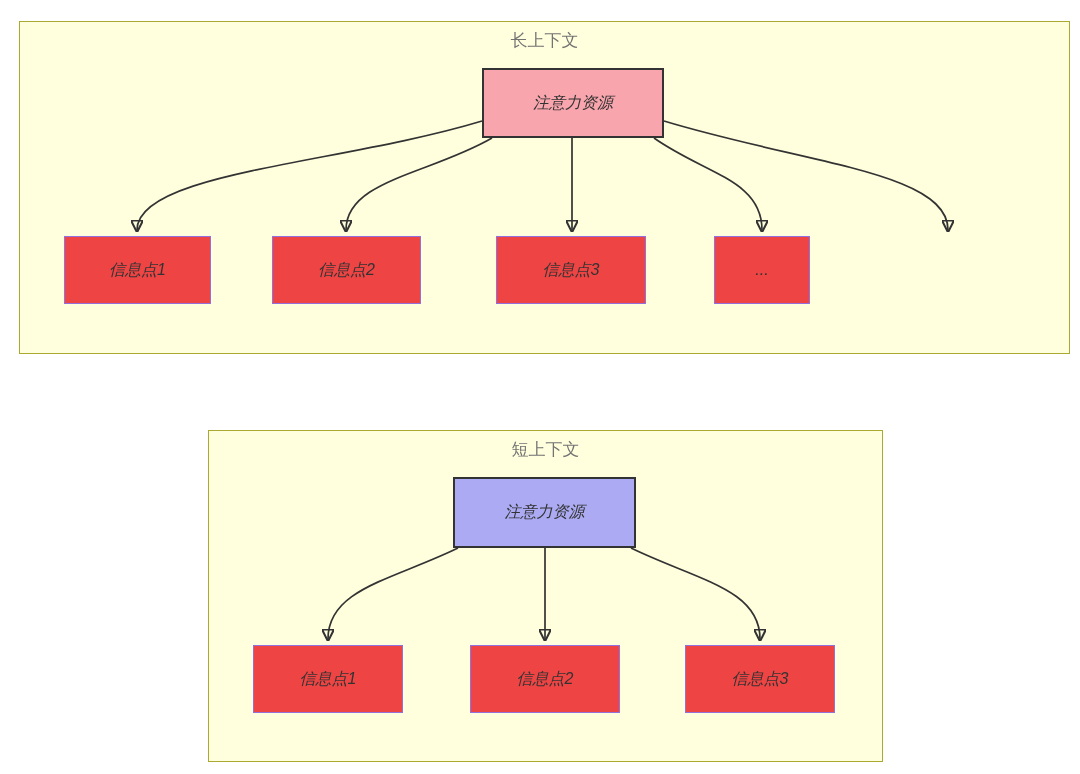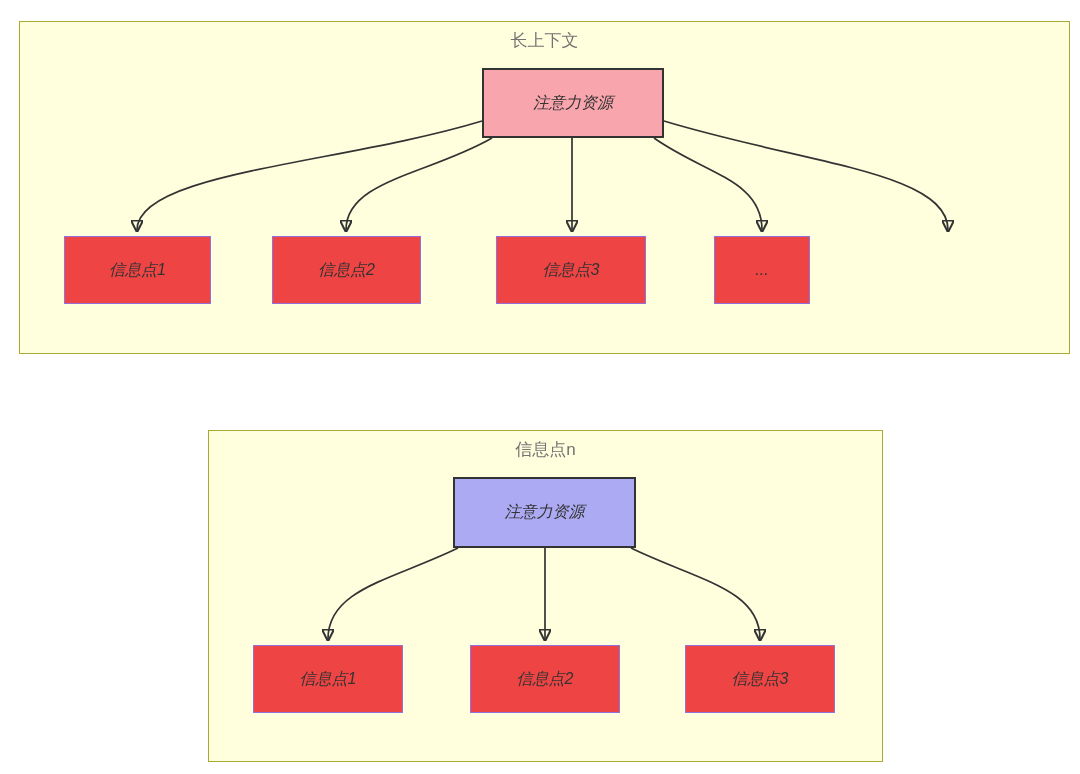--- a/index.html
+++ b/index.html
@@ -74,21 +74,21 @@
     <span>信息点2</span>
   </div>
   <div class="node info-node" style="left:496px;top:236px;width:150px;height:68px;">
     <span>信息点3</span>
   </div>
   <div class="node info-node" style="left:714px;top:236px;width:96px;height:68px;">
     <span>...</span>
   </div>
 
   <div class="subgraph" style="left:208px;top:430px;width:675px;height:332px;">
-    <div class="subgraph-title">信息点n</div>
+    <div class="subgraph-title">短上下文</div>
   </div>
 
   <div class="node root-node" style="left: 453px; top: 477px; width: 183px; height: 71px; background: rgb(171, 170, 242);">
     <span>注意力资源</span>
   </div>
 
   <div class="node info-node" style="left:253px;top:645px;width:150px;height:68px;">
     <span>信息点1</span>
   </div>
   <div class="node info-node" style="left:470px;top:645px;width:150px;height:68px;">

